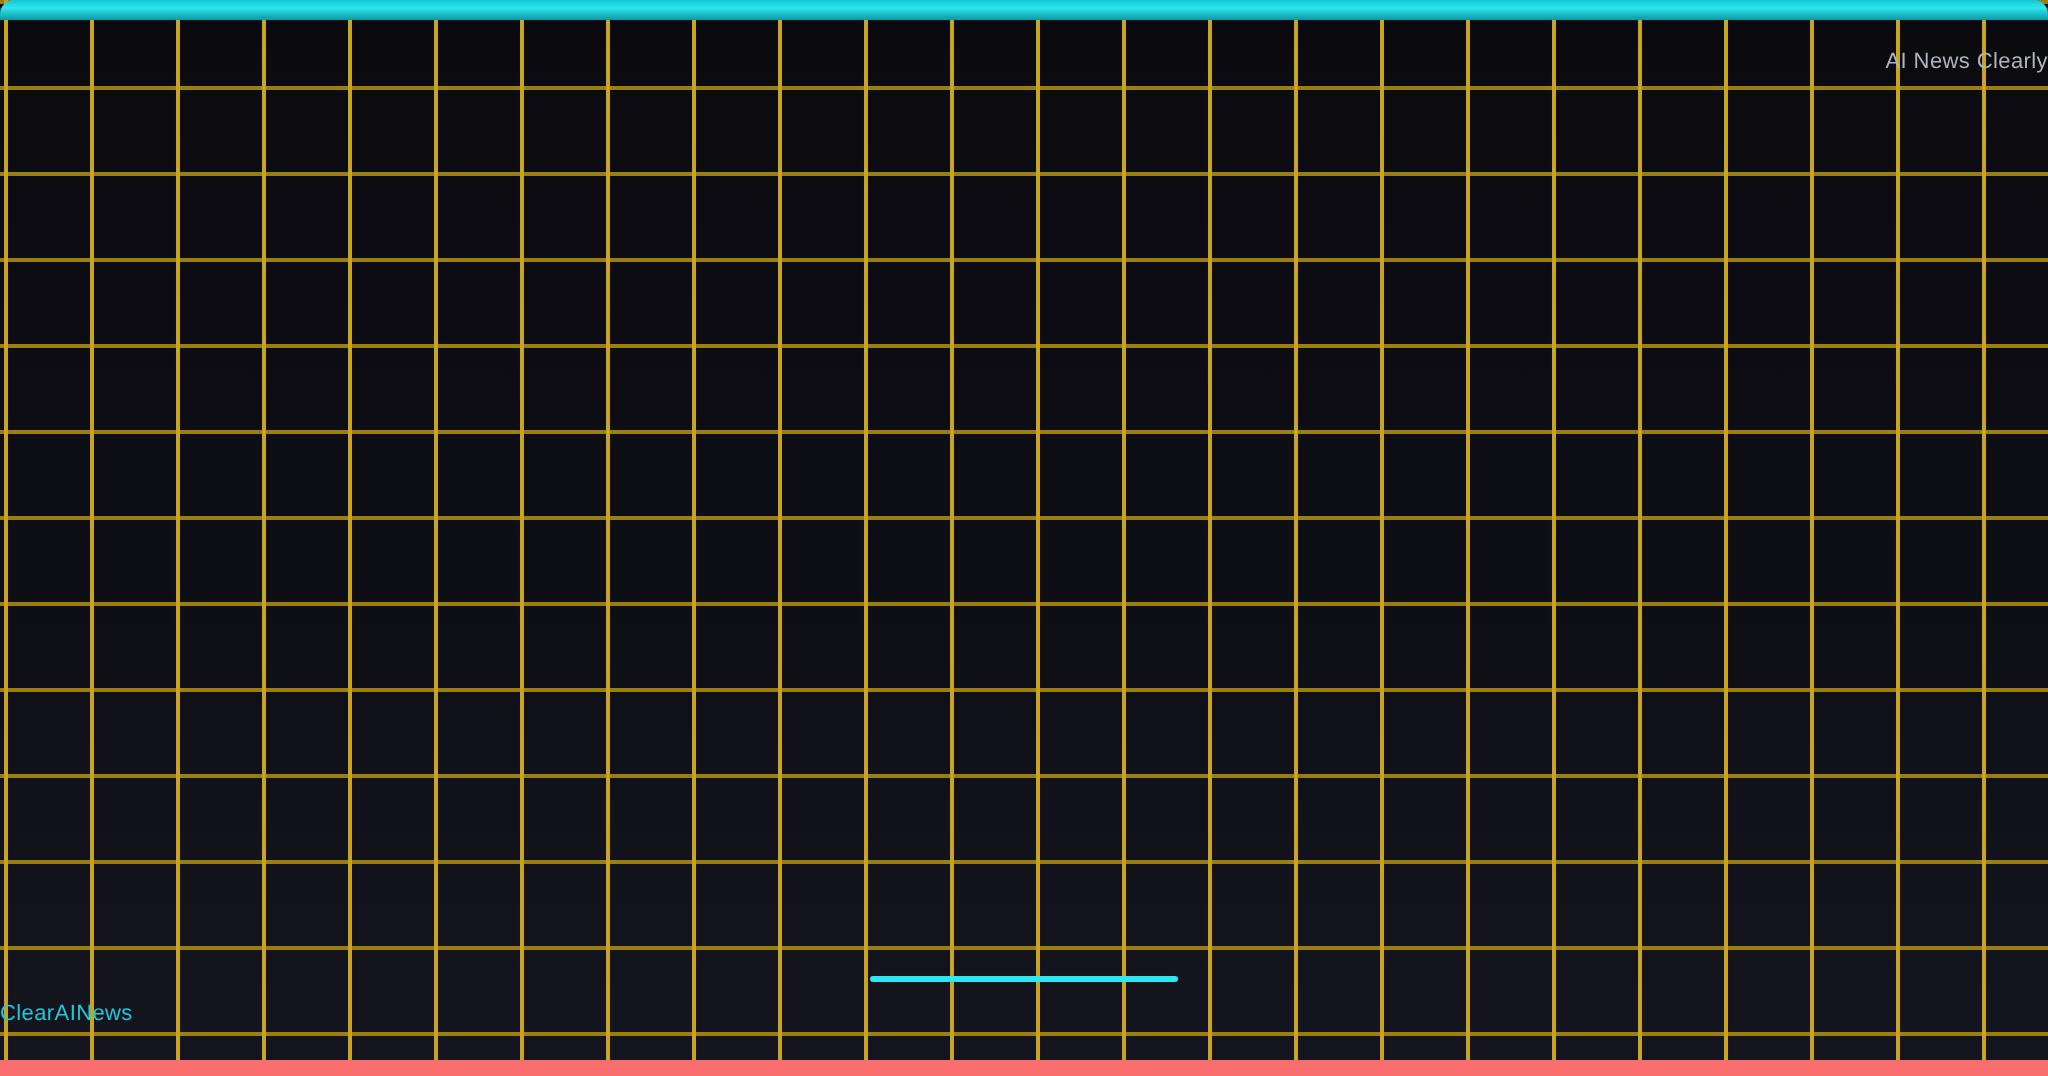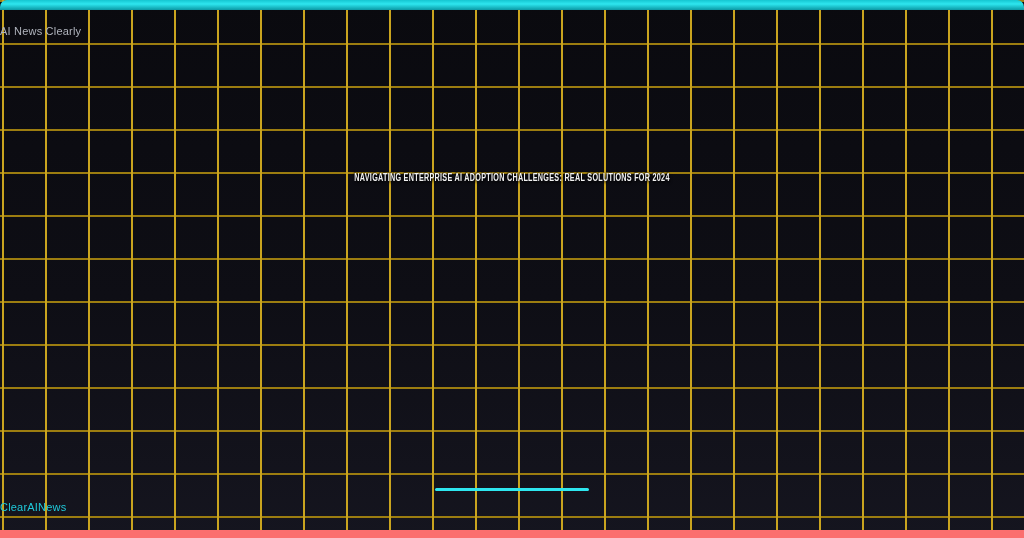--- a/index.html
+++ b/index.html
@@ -39,21 +39,21 @@
     background: linear-gradient(180deg, #14c6d1 0%, var(--accent-cyan) 40%, #0b98a4 100%);
     border-radius: 7px 7px 0 0;
   }
   .bottom-bar {
     position: absolute; bottom: 0; left: 0; right: 0;
     height: 8px;
     background: var(--accent-coral);
   }
   .header-brand {
     position: absolute; top: 25px; left: 0; right: 0;
-    text-align: left;
+    text-align: right;
     color: var(--header-text);
     font-size: 11px;
     letter-spacing: 0.2px;
   }
   .hero-title {
     position: absolute; top: 171px; left: 0; right: 0;
     text-align: center;
     color: var(--title-text);
     font-size: 10px;
     font-weight: 700;
@@ -85,23 +85,20 @@
 </style>
 </head>
 <body>
 
 <div class="canvas">
 
   <div class="top-bar"></div>
 
   <div class="header-brand">AI News Clearly</div>
 
-  <div class="hero-title">
-    <span class="squeeze">NAVIGATING ENTERPRISE AI ADOPTION CHALLENGES: REAL SOLUTIONS FOR 2024</span>
-  </div>
 
   <div class="footer-divider"></div>
 
   <div class="footer-brand">ClearAINews</div>
 
   <div class="bottom-bar"></div>
 
 </div>
 
 </body></html>

